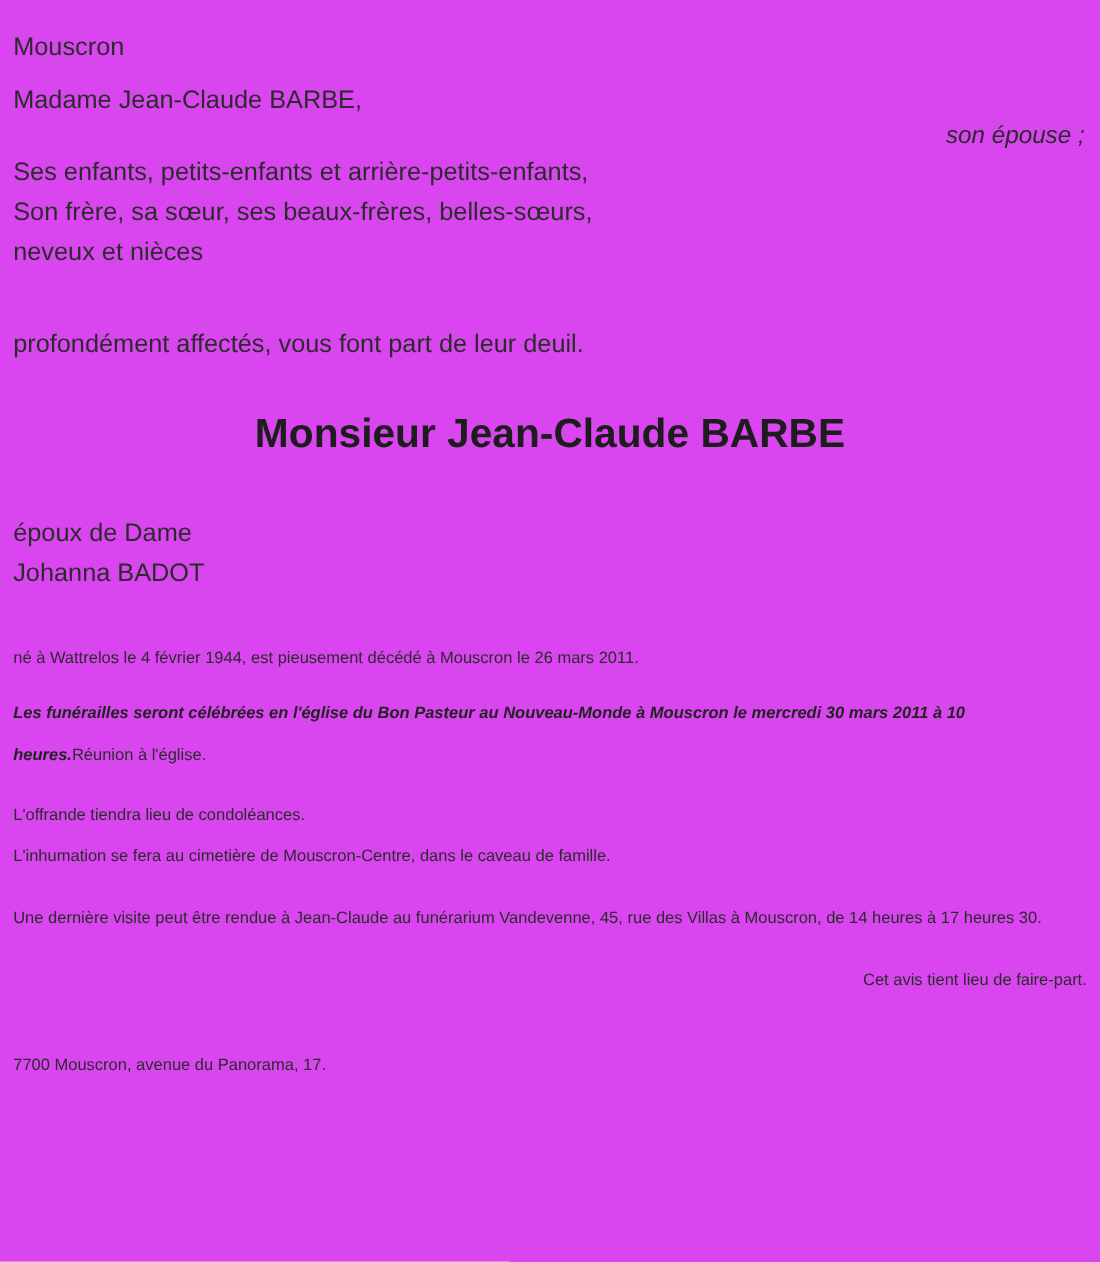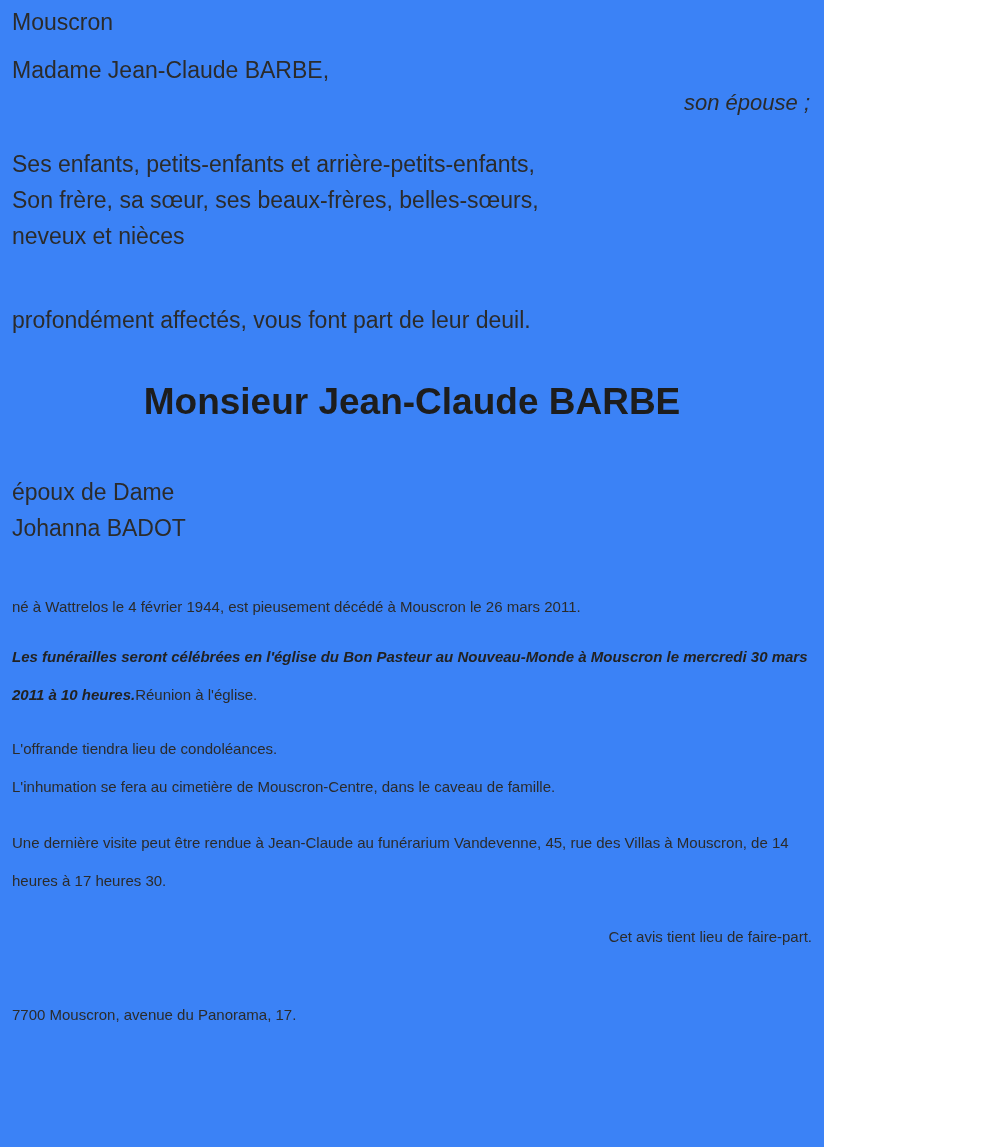--- a/index.html
+++ b/index.html
@@ -9,24 +9,24 @@
   }
   body {
     width: 1000px;
     min-height: 1147px;
     font-family: "Liberation Sans", "DejaVu Sans", sans-serif;
     color: #2b2b2b;
     -webkit-font-smoothing: antialiased;
   }
   .page {
     box-sizing: border-box;
-    width: 824px;
+    width: 1000px;
     min-height: 1147px;
-    padding: 4px 12px 0 12px;
-    background: #3b82f6;
+    padding: 24px 12px 0 12px;
+    background: #d946ef;
   }
   .line {
     font-size: 23px;
     line-height: 36px;
     margin: 0;
   }
   .para {
     font-size: 15px;
     line-height: 38px;
     margin: 0;
@@ -39,21 +39,21 @@
   }
   .spouse-relation {
     font-size: 22px;
     font-style: italic;
     text-align: right;
     line-height: 30px;
     margin: 0;
     padding-right: 2px;
   }
   .family-block {
-    margin-top: 28px;
+    margin-top: 0;
   }
   .grief {
     margin-top: 48px;
   }
   .deceased-heading {
     font-size: 37px;
     line-height: 48px;
     font-weight: bold;
     color: #1d1d1d;
     margin: 40px 0 0 0;

